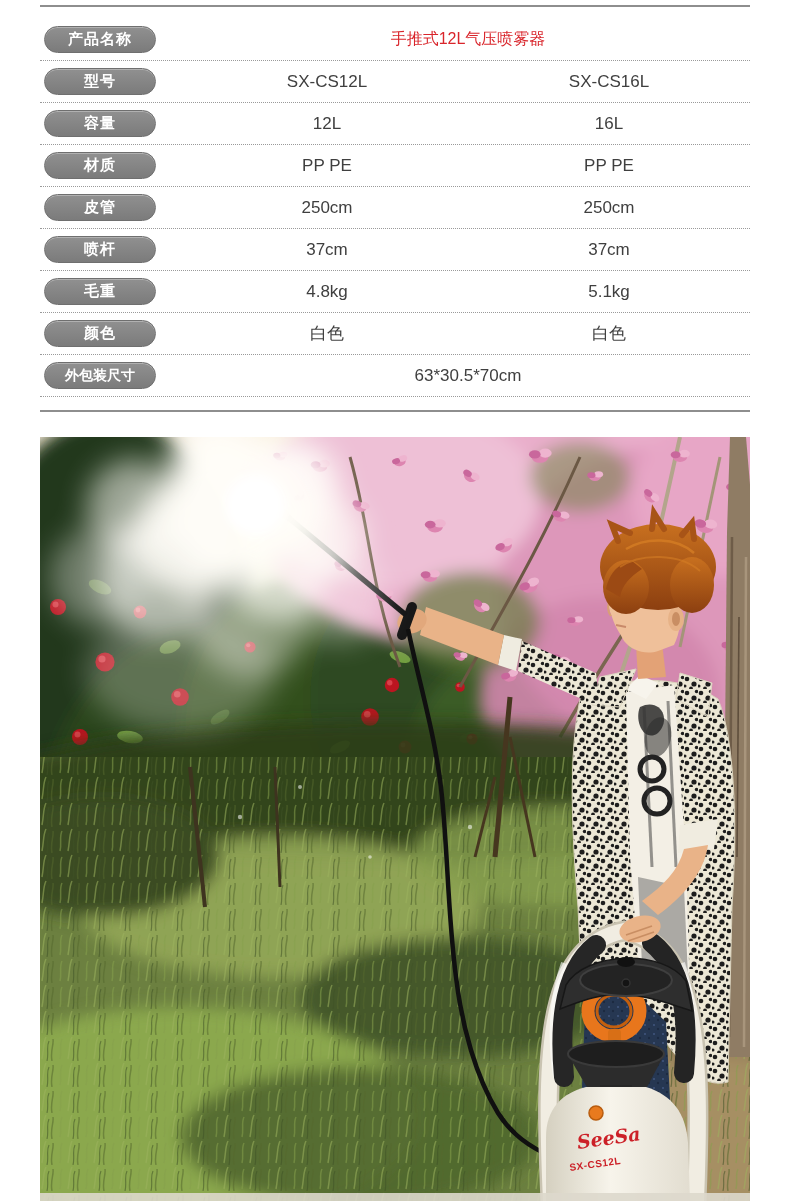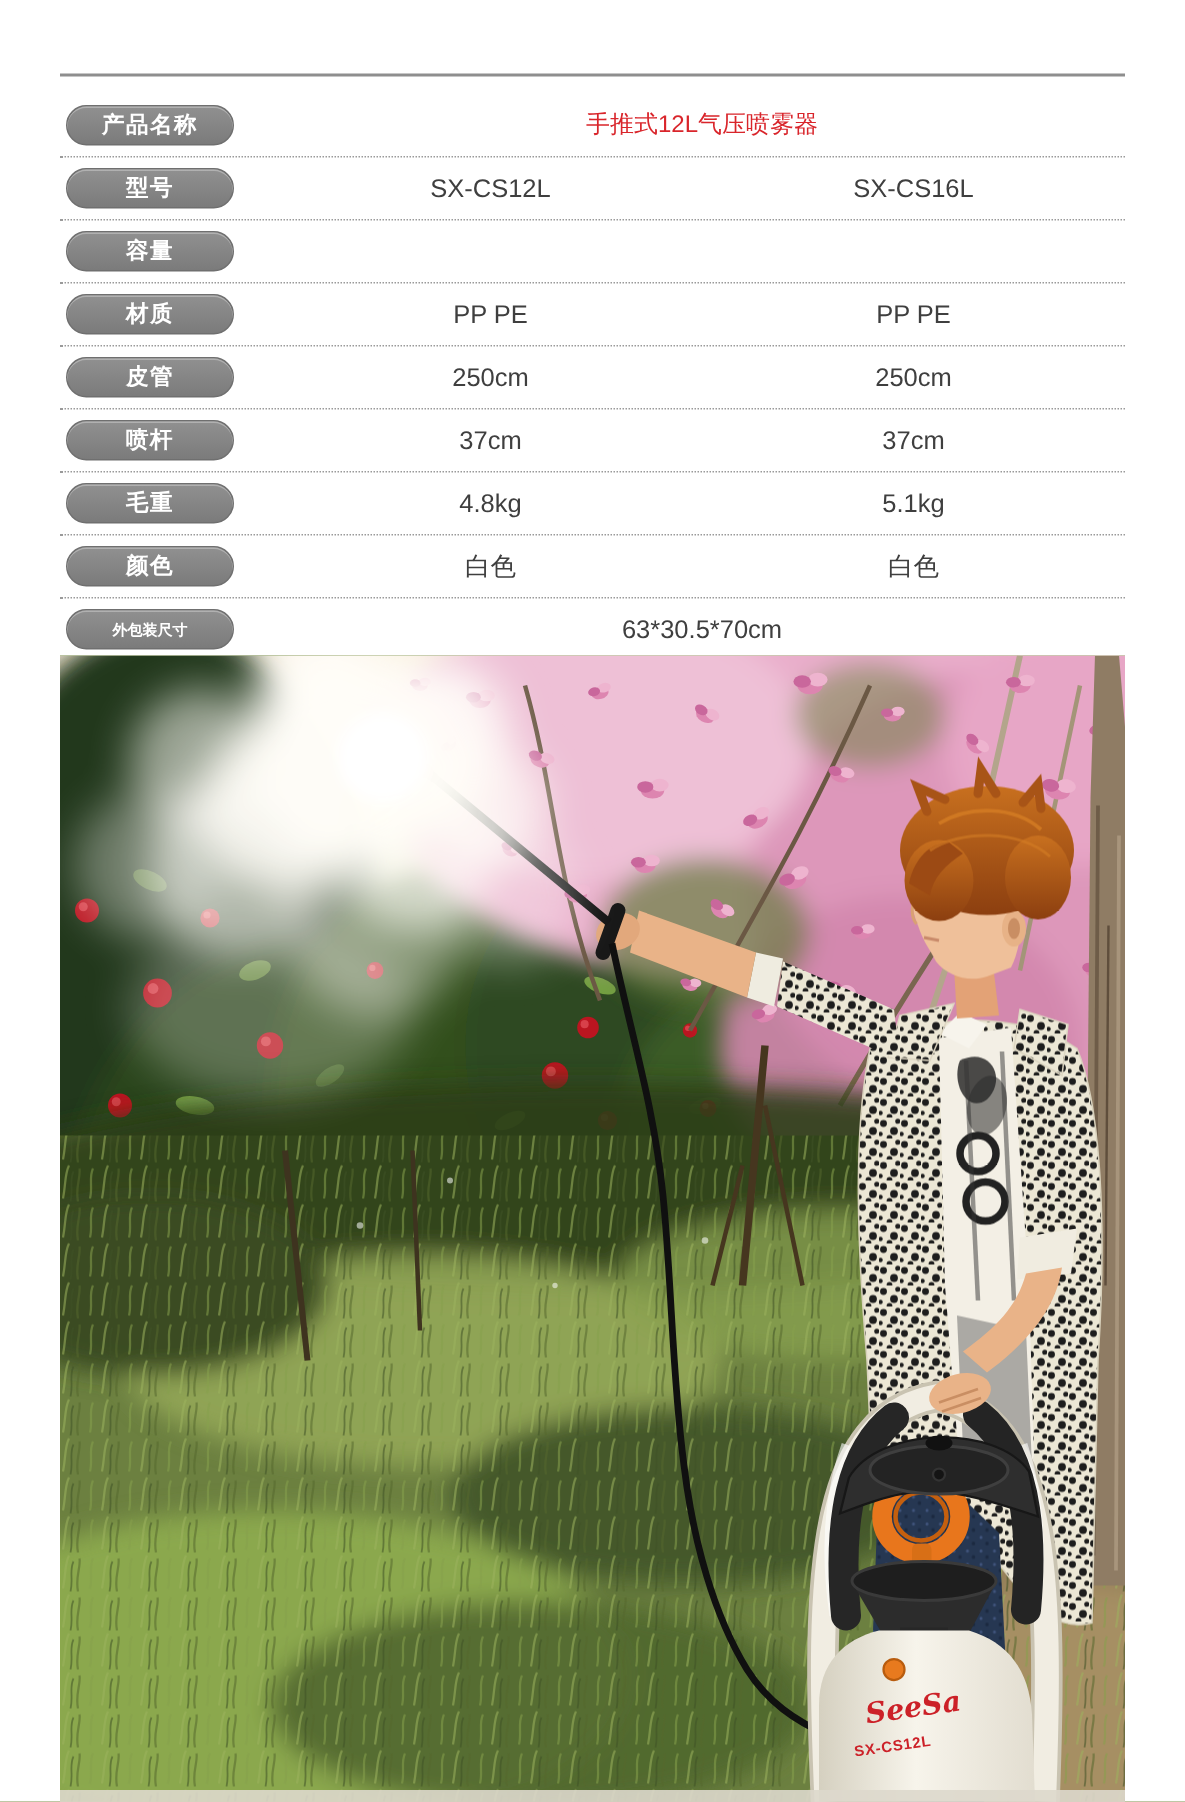--- a/index.html
+++ b/index.html
@@ -5,36 +5,36 @@
   html,body{margin:0;padding:0;}
   body{
     width:790px;height:1201px;position:relative;background:#ffffff;
     font-family:"Liberation Sans","DejaVu Sans",sans-serif;
     overflow:hidden;
   }
   
   .spec-table{
     position:absolute;left:40px;top:5px;width:710px;
     border-top:2px solid #8e8e8e;border-bottom:2px solid #8e8e8e;
-    padding:12px 0 13px 0;box-sizing:border-box;margin-top:44px;
+    padding:12px 0 13px 0;box-sizing:border-box;
   }
   .spec-row{
     height:41px;display:flex;align-items:center;
     border-bottom:1px dotted #9a9a9a;
   }
   .badge{
     width:112px;height:27px;margin-left:4px;flex:0 0 auto;
     background:linear-gradient(#909090,#7b7b7b);
     border:1px solid #6f6f6f;border-radius:15px;
     color:#ffffff;font-size:15px;font-weight:bold;letter-spacing:1px;
     display:flex;align-items:center;justify-content:center;
     box-shadow:inset 0 1px 0 rgba(255,255,255,.3);
     box-sizing:border-box;white-space:nowrap;
   }
-  .badge.small{letter-spacing:0;font-size:10px;}
+  .badge.small{letter-spacing:0;font-size:14px;}
   .cells{flex:1;display:flex;}
   .cell{flex:1;text-align:center;font-size:17px;color:#3f3f3f;}
   .cell.c1{padding-left:30px;}
   .spec-row.highlight .cell{color:#d9252b;font-size:16px;}
   
   .photo{
     position:absolute;left:40px;top:437px;width:710px;height:764px;
     overflow:hidden;background:#7d914a;
   }
   .photo svg{display:block;}
@@ -54,20 +54,24 @@
   <div class="spec-row">
     <div class="badge">型号</div>
     <div class="cells">
       <div class="cell c1">SX-CS12L</div>
       <div class="cell c2">SX-CS16L</div>
     </div>
   </div>
 
   <div class="spec-row">
     <div class="badge">容量</div>
+    <div class="cells">
+      <div class="cell c1">12L</div>
+      <div class="cell c2">16L</div>
+    </div>
   </div>
 
   <div class="spec-row">
     <div class="badge">材质</div>
     <div class="cells">
       <div class="cell c1">PP PE</div>
       <div class="cell c2">PP PE</div>
     </div>
   </div>
 

